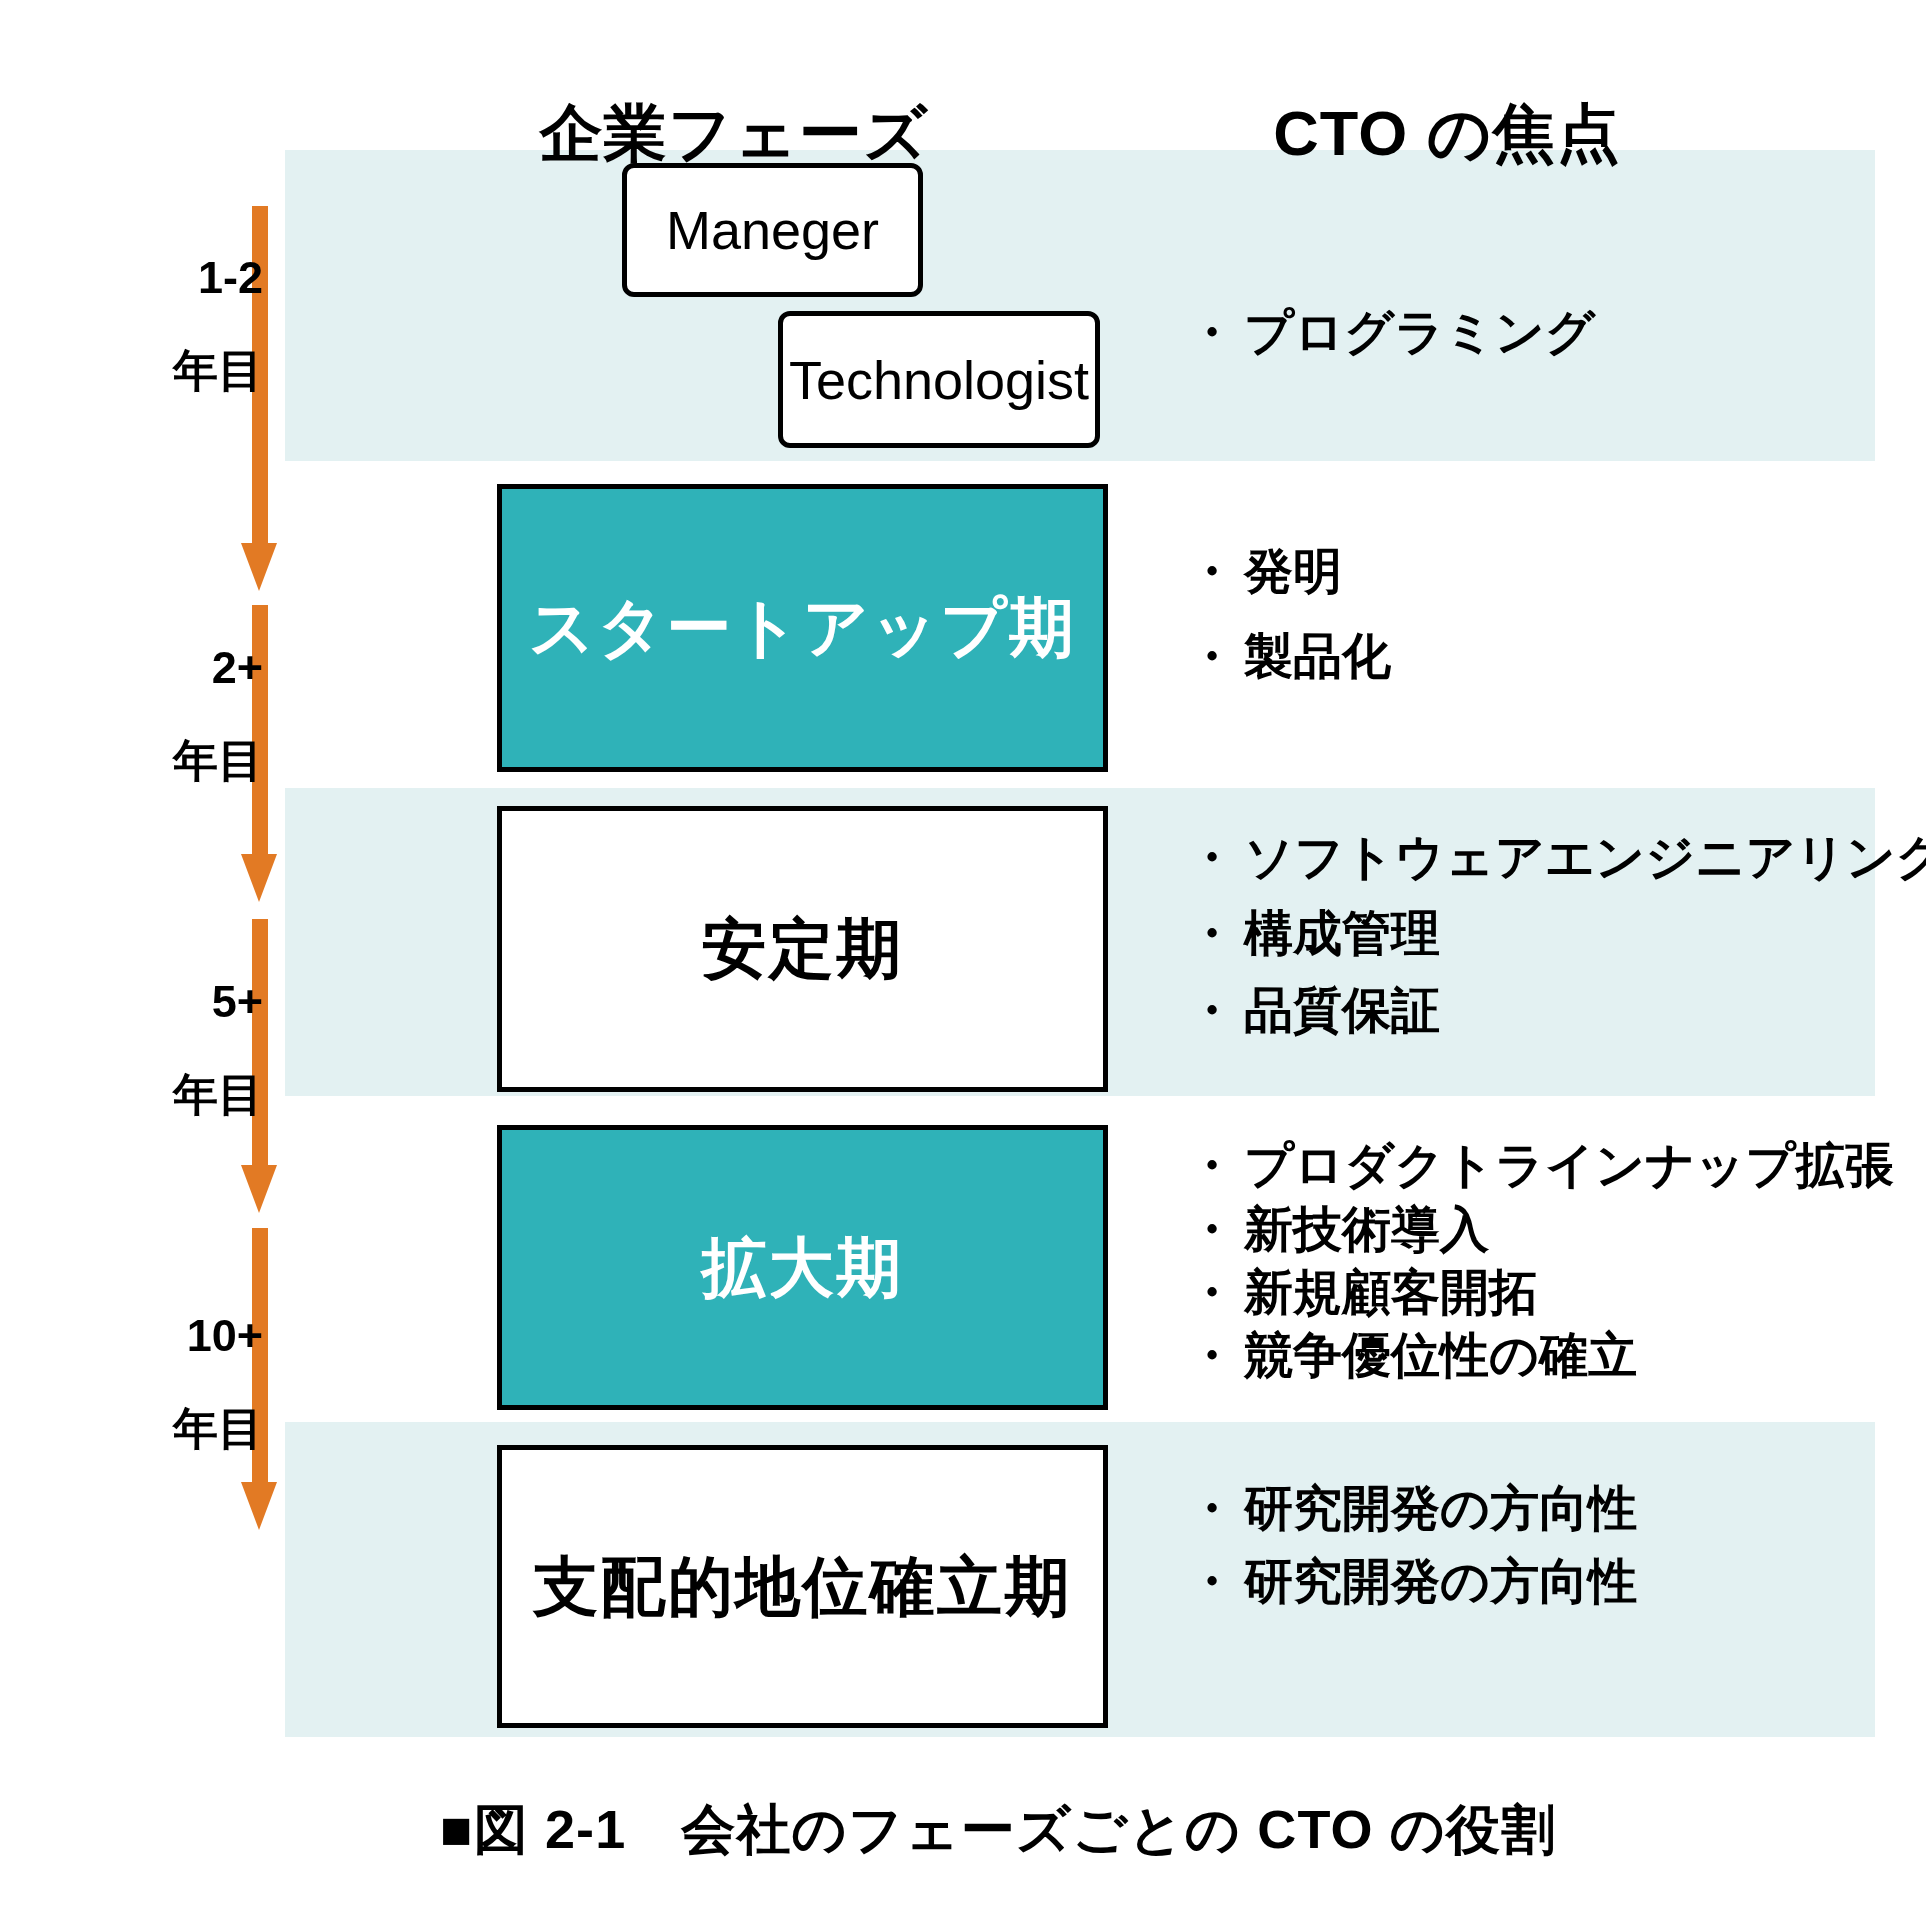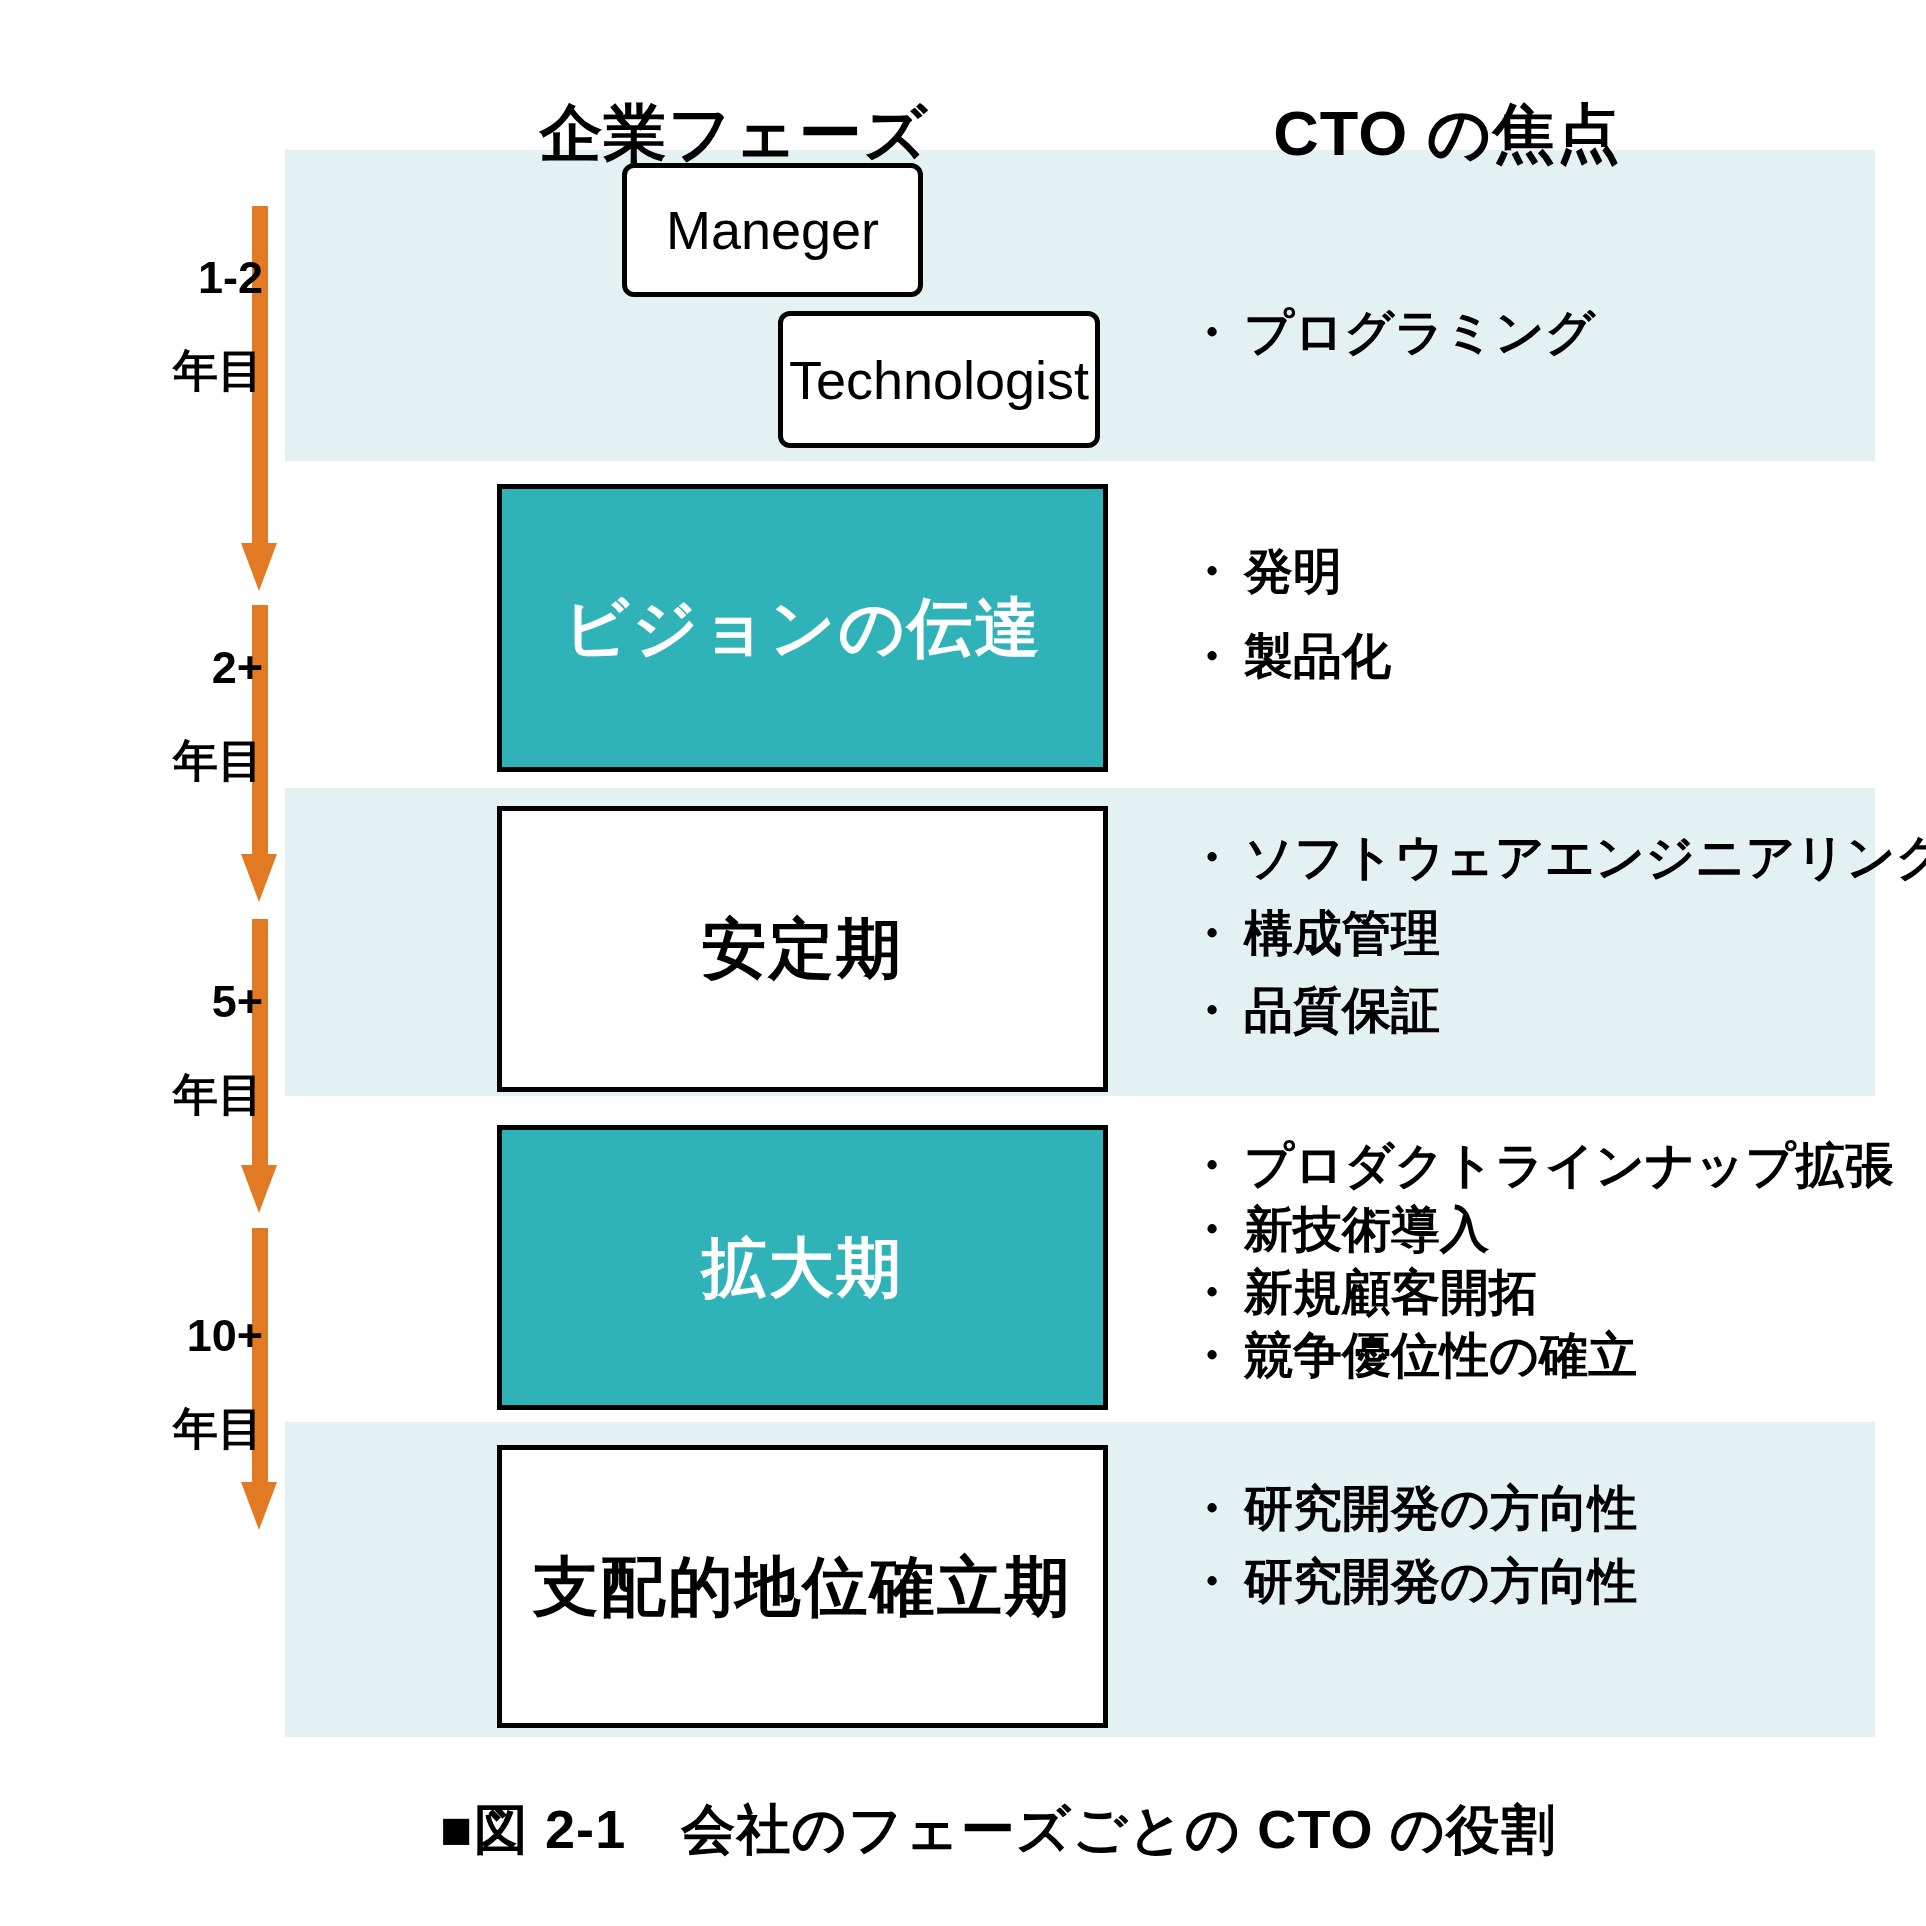--- a/index.html
+++ b/index.html
@@ -113,21 +113,21 @@
   </div>
 
   <div class="role-box role-manager">
     <span>Maneger</span>
   </div>
   <div class="role-box role-technologist">
     <span>Technologist</span>
   </div>
 
   <div class="phase-box phase-teal phase-startup">
-    <span>ビジョンの伝達</span>
+    <span>スタートアップ期</span>
   </div>
   <div class="phase-box phase-white phase-stable">
     <span>安定期</span>
   </div>
   <div class="phase-box phase-teal phase-expansion">
     <span>拡大期</span>
   </div>
   <div class="phase-box phase-white phase-dominance">
     <span>支配的地位確立期</span>
   </div>

